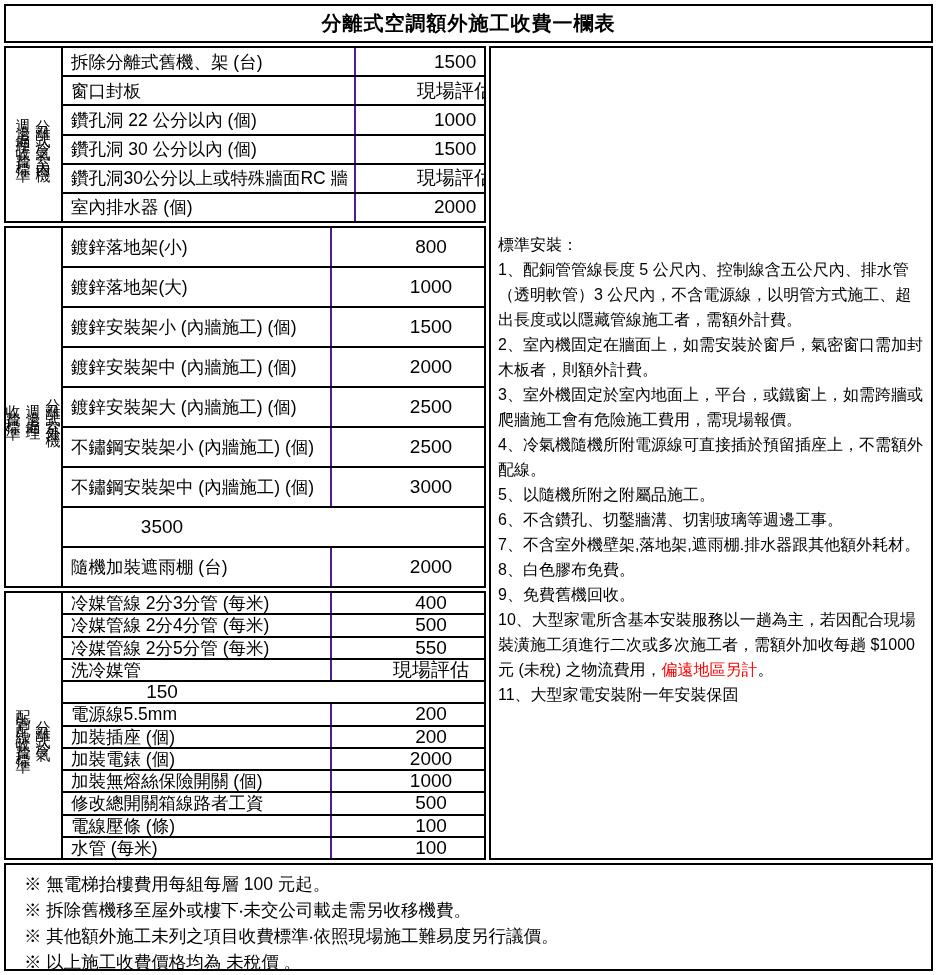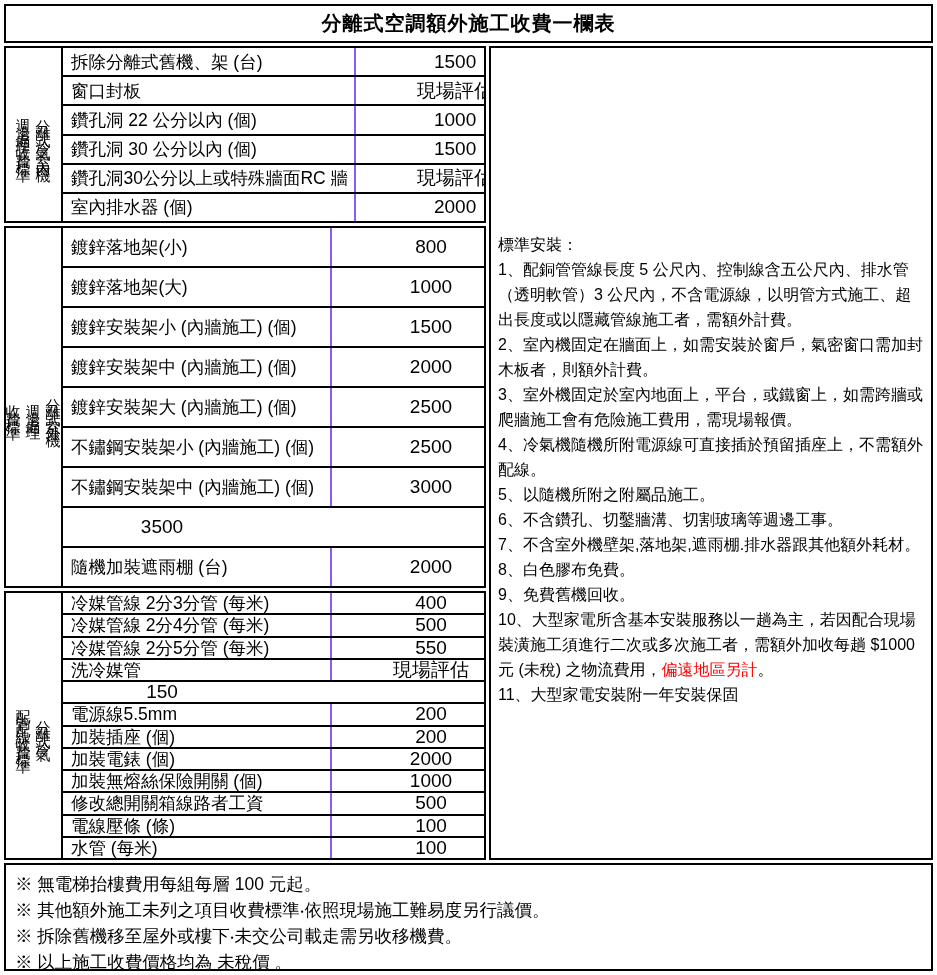--- a/index.html
+++ b/index.html
@@ -52,21 +52,21 @@
     margin:0 3px;
   }
 
   .rows { flex:1; display:flex; flex-direction:column; }
   .row { flex:1; display:flex; border-bottom:2px solid #000; min-height:0; }
   .row:last-child { border-bottom:none; }
   .cell-item {
     flex:1; display:flex; align-items:center;
     padding:0 6px 0 8px;
     font-size:17.5px;
-    border-right:2px solid #8b5cf6;
+    border-right:2px solid #4c1d95;
     white-space:nowrap; overflow:hidden;
   }
   .cell-price {
     width:106px; flex:none;
     display:flex; align-items:center; justify-content:center;
     font-size:19px;
     margin-left:46px;
   }
   .red { color: var(--red,#f00); }
 
@@ -77,21 +77,21 @@
     font-size:16px;
     line-height:25px;
     overflow:hidden;
   }
   .si-heading { }
   .si-item { }
 
   
   .notes-box {
     height:108px; flex:none;
-    padding:6px 10px 0 9px;
+    padding:6px 10px 0 18px;
     font-size:17.5px;
     line-height:26px;
   }
 </style>
 </head>
 <body>
 
 <div class="page">
 
   <div class="box title-box">分離式空調額外施工收費一欄表</div>
@@ -256,18 +256,18 @@
           <div class="si-item"><span>9、免費舊機回收。</span></div>
           <div class="si-item"><span>10、大型家電所含基本安裝服務以一趟為主，若因配合現場裝潢施工須進行二次或多次施工者，需額外加收每趟 $1000元 (未稅) 之物流費用，</span><span class="red">偏遠地區另計</span><span>。</span></div>
           <div class="si-item"><span>11、大型家電安裝附一年安裝保固</span></div>
         </div>
     </div>
 
   </div>
 
   <div class="box notes-box">
       <div class="note-line">※ 無電梯抬樓費用每組每層 100 元起。</div>
+      <div class="note-line">※ 拆除舊機移至屋外或樓下‧未交公司載走需另收移機費。</div>
       <div class="note-line">※ 其他額外施工未列之項目收費標準‧依照現場施工難易度另行議價。</div>
-      <div class="note-line">※ 拆除舊機移至屋外或樓下‧未交公司載走需另收移機費。</div>
       <div class="note-line">※ 以上施工收費價格均為 未稅價 。</div>
     </div>
 
 </div>
 
 </body></html>

